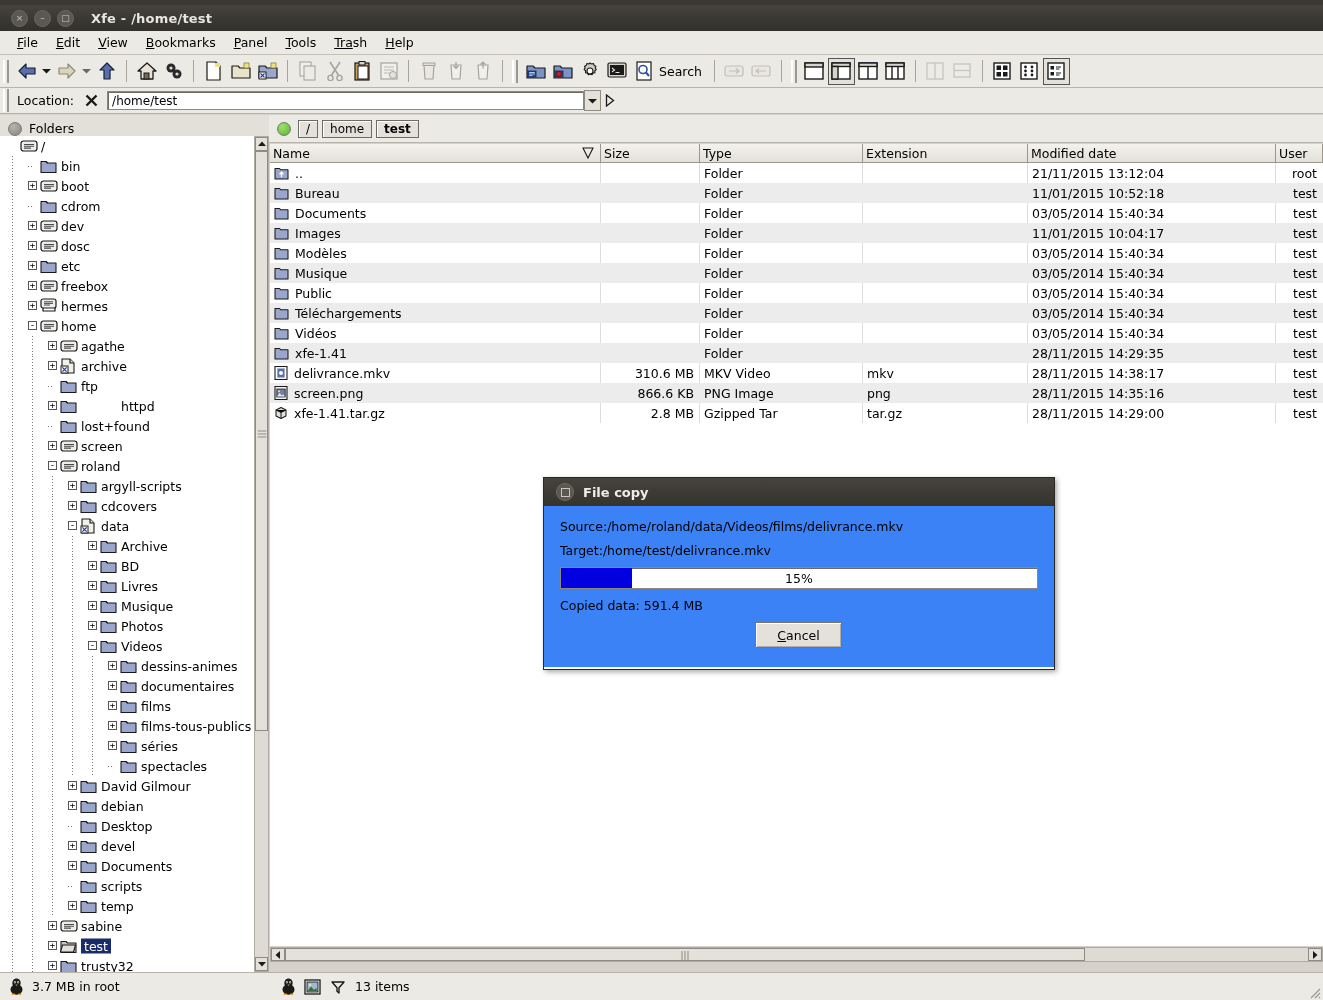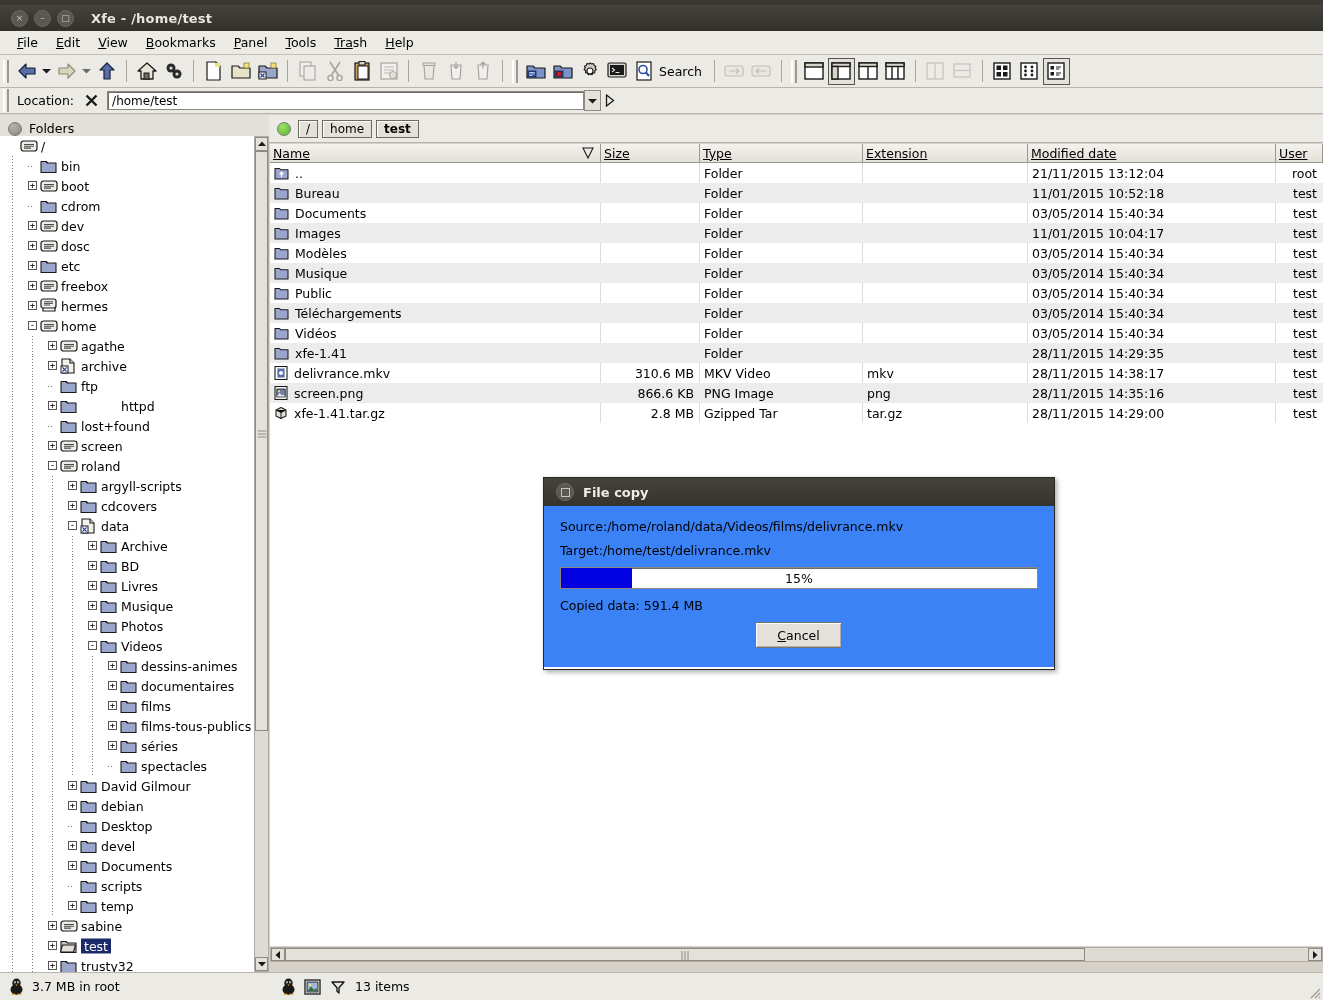--- a/index.html
+++ b/index.html
@@ -110,21 +110,21 @@
          display:flex;align-items:center;justify-content:center;position:absolute;}
   .sbthumb{background:#e4e1da;border:1px solid #8f8b82;box-sizing:border-box;position:absolute;}
   .sbgrip{position:absolute;left:50%;transform:translateX(-50%);}
 
   
   #listHead{position:absolute;left:270px;top:144px;width:1053px;height:19px;
             background:#eceae4;display:flex;box-sizing:border-box;
             border-bottom:1px solid #9b978e;}
   .colh{border-right:1px solid #9b978e;box-sizing:border-box;
         display:flex;align-items:center;padding-left:3px;font-size:12.5px;
-        background:linear-gradient(to bottom,#f4f2ed,#e3e0d9);position:relative;text-decoration:underline;}
+        background:linear-gradient(to bottom,#f4f2ed,#e3e0d9);position:relative;}
   #listBody{position:absolute;left:270px;top:163px;width:1053px;height:783px;
             background:#fff;overflow:hidden;}
   .frow{height:20px;display:flex;align-items:center;position:relative;font-size:12.5px;}
   .frow.alt{background:#ececec;}
   .fc{position:absolute;height:20px;display:flex;align-items:center;box-sizing:border-box;}
   .fc.r{justify-content:flex-end;padding-right:6px;}
   .vsep{position:absolute;top:0;bottom:0;width:1px;background:#dcdcdc;}
 
   
   .statusbar{position:absolute;left:0;top:972px;width:1323px;height:28px;

